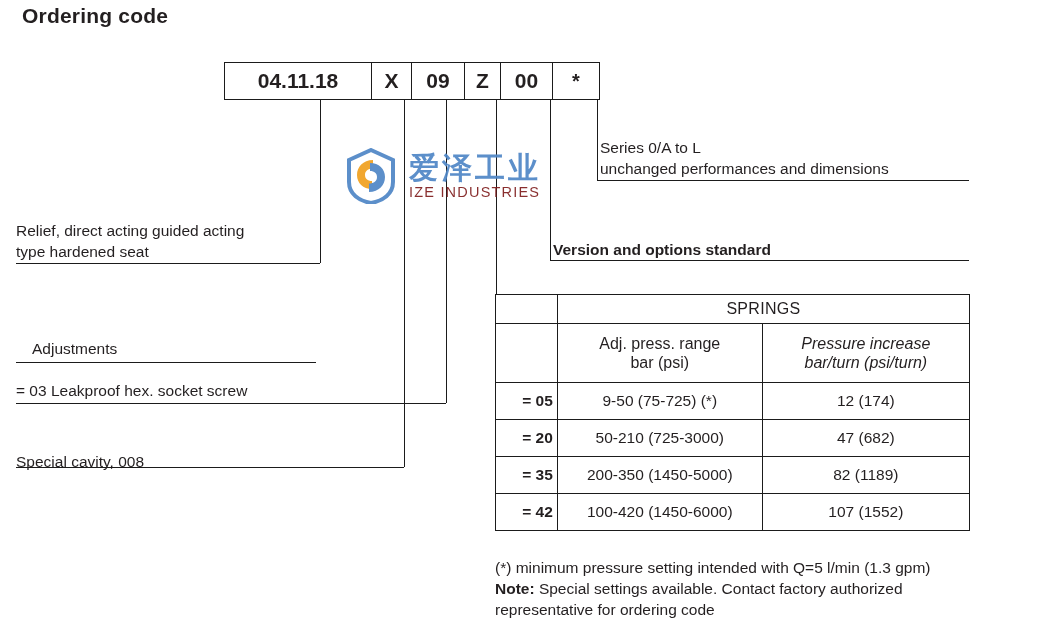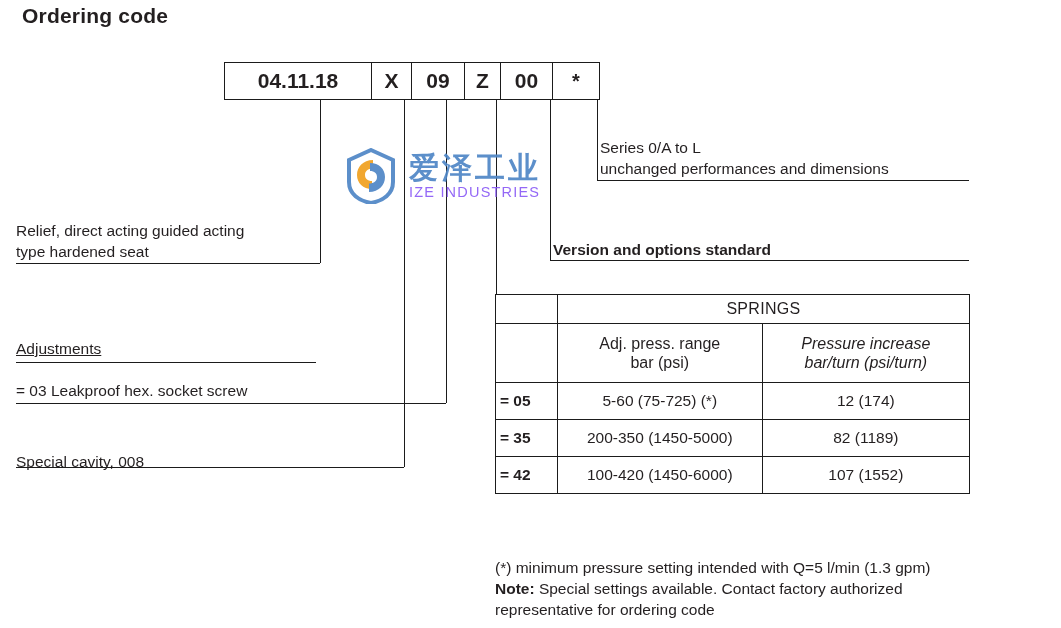--- a/index.html
+++ b/index.html
@@ -99,21 +99,21 @@
   }
   .springs .hdr-sub {
     font-size: 16px;
     line-height: 1.2;
     padding: 6px 4px;
     height: 46px;
   }
   .springs .rowlab {
     width: 56px;
     font-weight: bold;
-    text-align: left;
+    text-align: right;
     margin-top: 33px;
   }
   .springs .cell-a { width: 209px; }
   .springs .cell-b { width: 210px; font-style: italic; }
   .springs tbody td { height: 30px; }
   .no-left-top { border-left: none; border-top: none; }
 
   
   .notes {
     position: absolute;
@@ -152,21 +152,21 @@
   .wm-cn {
     font-size: 30px;
     font-weight: bold;
     letter-spacing: 3px;
     line-height: 1.05;
     color: #4f86c6;
   }
   .wm-en {
     font-size: 14.5px;
     letter-spacing: 1.2px;
-    color: #8b5cf6;
+    color: #7f1d1d;
   }
 </style>
 </head>
 <body>
 
 <div id="page">
 
   <div class="title">Ordering code</div>
 
   <div class="codebar">
@@ -202,21 +202,21 @@
     <div>unchanged performances and dimensions</div>
   </div>
 
   <div class="lbl bold" style="left:553px; top:240px;">Version and options standard</div>
 
   <div class="lbl" style="left:16px; top:221px;">
     <div>Relief, direct acting guided acting</div>
     <div>type hardened seat</div>
   </div>
 
-  <div class="lbl" style="left:16px; top:339px;text-decoration:underline;">Adjustments</div>
+  <div class="lbl" style="left:32px; top:339px;">Adjustments</div>
 
   <div class="lbl" style="left:16px; top:381px;">= 03 Leakproof hex. socket screw</div>
 
   <div class="lbl" style="left:16px; top:452px;">Special cavity, 008</div>
 
   <table class="springs">
     <thead>
       <tr>
         <td class="rowlab no-left-top"></td>
         <td class="hdr-title" colspan="2">SPRINGS</td>
@@ -229,22 +229,27 @@
         </td>
         <td class="hdr-sub cell-b">
           <div>Pressure increase</div>
           <div>bar/turn (psi/turn)</div>
         </td>
       </tr>
     </thead>
     <tbody>
       <tr>
         <td class="rowlab">= 05</td>
-        <td>5-60 (75-725) (*)</td>
+        <td>9-50 (75-725) (*)</td>
         <td>12 (174)</td>
+      </tr>
+      <tr>
+        <td class="rowlab">= 20</td>
+        <td>50-210 (725-3000)</td>
+        <td>47 (682)</td>
       </tr>
       <tr>
         <td class="rowlab">= 35</td>
         <td>200-350 (1450-5000)</td>
         <td>82 (1189)</td>
       </tr>
       <tr>
         <td class="rowlab">= 42</td>
         <td>100-420 (1450-6000)</td>
         <td>107 (1552)</td>

